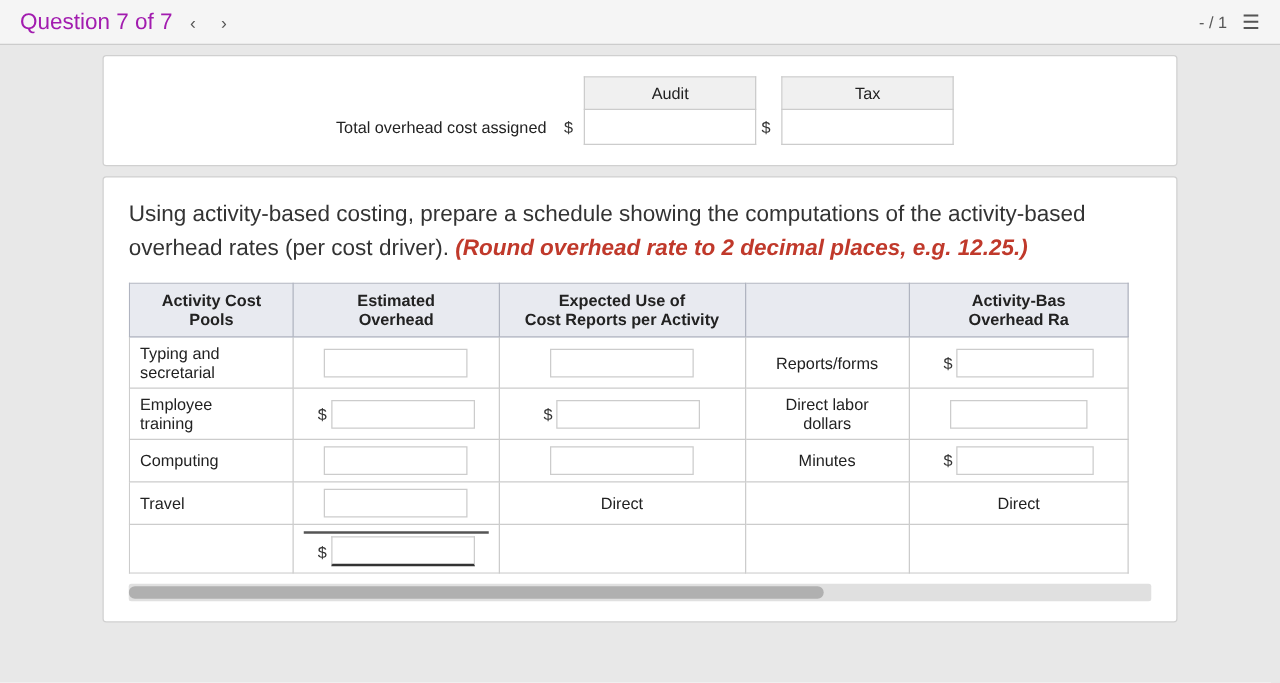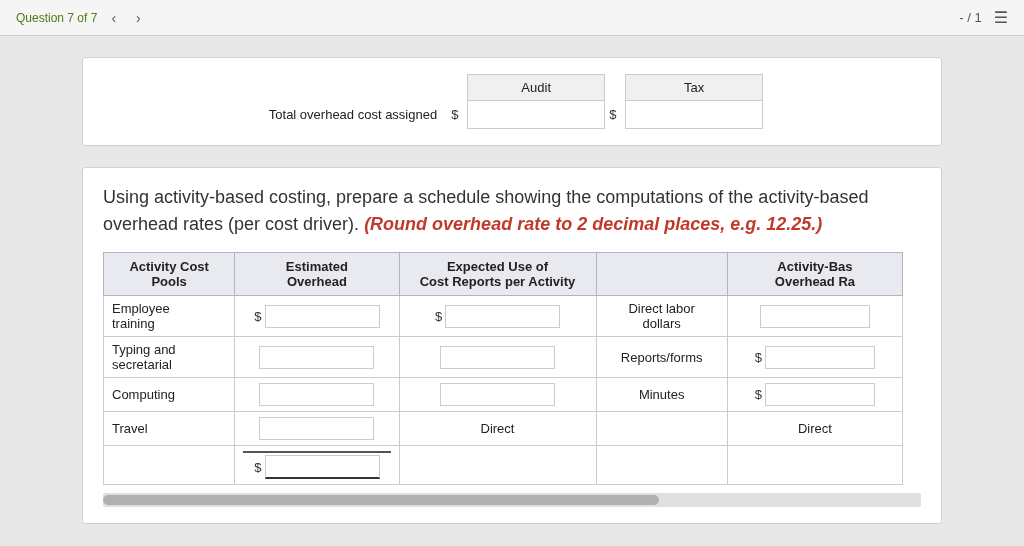--- a/index.html
+++ b/index.html
@@ -19,22 +19,22 @@
       border-bottom: 1px solid #ccc;
       padding: 0 16px;
       height: 36px;
     }
     .top-bar-left {
       display: flex;
       align-items: center;
       gap: 8px;
     }
     .top-bar-title {
-      font-size: 12px;
-      color: #4d7c0f;
+      font-size: 18px;
+      color: #a21caf;
     }
     .nav-arrow {
       cursor: pointer;
       font-size: 14px;
       color: #555;
       padding: 2px 6px;
       border: none;
       background: none;
     }
     .top-bar-right {
@@ -55,21 +55,21 @@
       overflow-y: auto;
       height: calc(546px - 36px);
       background: #e8e8e8;
     }
 
     
     .card {
       background: #fff;
       border: 1px solid #d0d0d0;
       border-radius: 3px;
-      margin: 21px auto;
+      margin: 8px auto;
       max-width: 860px;
       padding: 16px 20px;
     }
 
     
     .overhead-table {
       width: 480px;
       border-collapse: collapse;
       margin: 0 auto;
     }
@@ -273,57 +273,57 @@
             <th class="col-driver bg-header" style="width:120px;"></th>
             <th class="col-rate bg-header">
               <span>Activity-Bas</span><br>
               <span>Overhead Ra</span>
             </th>
           </tr>
         </thead>
         <tbody>
 
           <tr>
+            <td class="col-activity">Typing and<br>secretarial</td>
+            <td class="col-estimated">
+              <div class="input-dollar-row">
+                <input type="text" class="input-est" style="">
+              </div>
+            </td>
+            <td class="col-expected">
+              <div class="input-dollar-row">
+                <input type="text" class="input-exp" style="">
+              </div>
+            </td>
+            <td class="col-driver text-center">Reports/forms</td>
+            <td class="col-rate">
+              <div class="input-dollar-row">
+                <span class="dollar-sign">$</span>
+                <input type="text" class="input-rate" style="">
+              </div>
+            </td>
+          </tr>
+
+          <tr>
             <td class="col-activity">Employee<br>training</td>
             <td class="col-estimated">
               <div class="input-dollar-row">
                 <span class="dollar-sign">$</span>
                 <input type="text" class="input-est" style="">
               </div>
             </td>
             <td class="col-expected">
               <div class="input-dollar-row">
                 <span class="dollar-sign">$</span>
                 <input type="text" class="input-exp" style="">
               </div>
             </td>
             <td class="col-driver text-center">Direct labor<br>dollars</td>
             <td class="col-rate">
               <input type="text" class="input-rate" style="">
-            </td>
-          </tr>
-
-          <tr>
-            <td class="col-activity">Typing and<br>secretarial</td>
-            <td class="col-estimated">
-              <div class="input-dollar-row">
-                <input type="text" class="input-est" style="">
-              </div>
-            </td>
-            <td class="col-expected">
-              <div class="input-dollar-row">
-                <input type="text" class="input-exp" style="">
-              </div>
-            </td>
-            <td class="col-driver text-center">Reports/forms</td>
-            <td class="col-rate">
-              <div class="input-dollar-row">
-                <span class="dollar-sign">$</span>
-                <input type="text" class="input-rate" style="">
-              </div>
             </td>
           </tr>
 
           <tr>
             <td class="col-activity">Computing</td>
             <td class="col-estimated">
               <div class="input-dollar-row">
                 <input type="text" class="input-est" style="">
               </div>
             </td>

